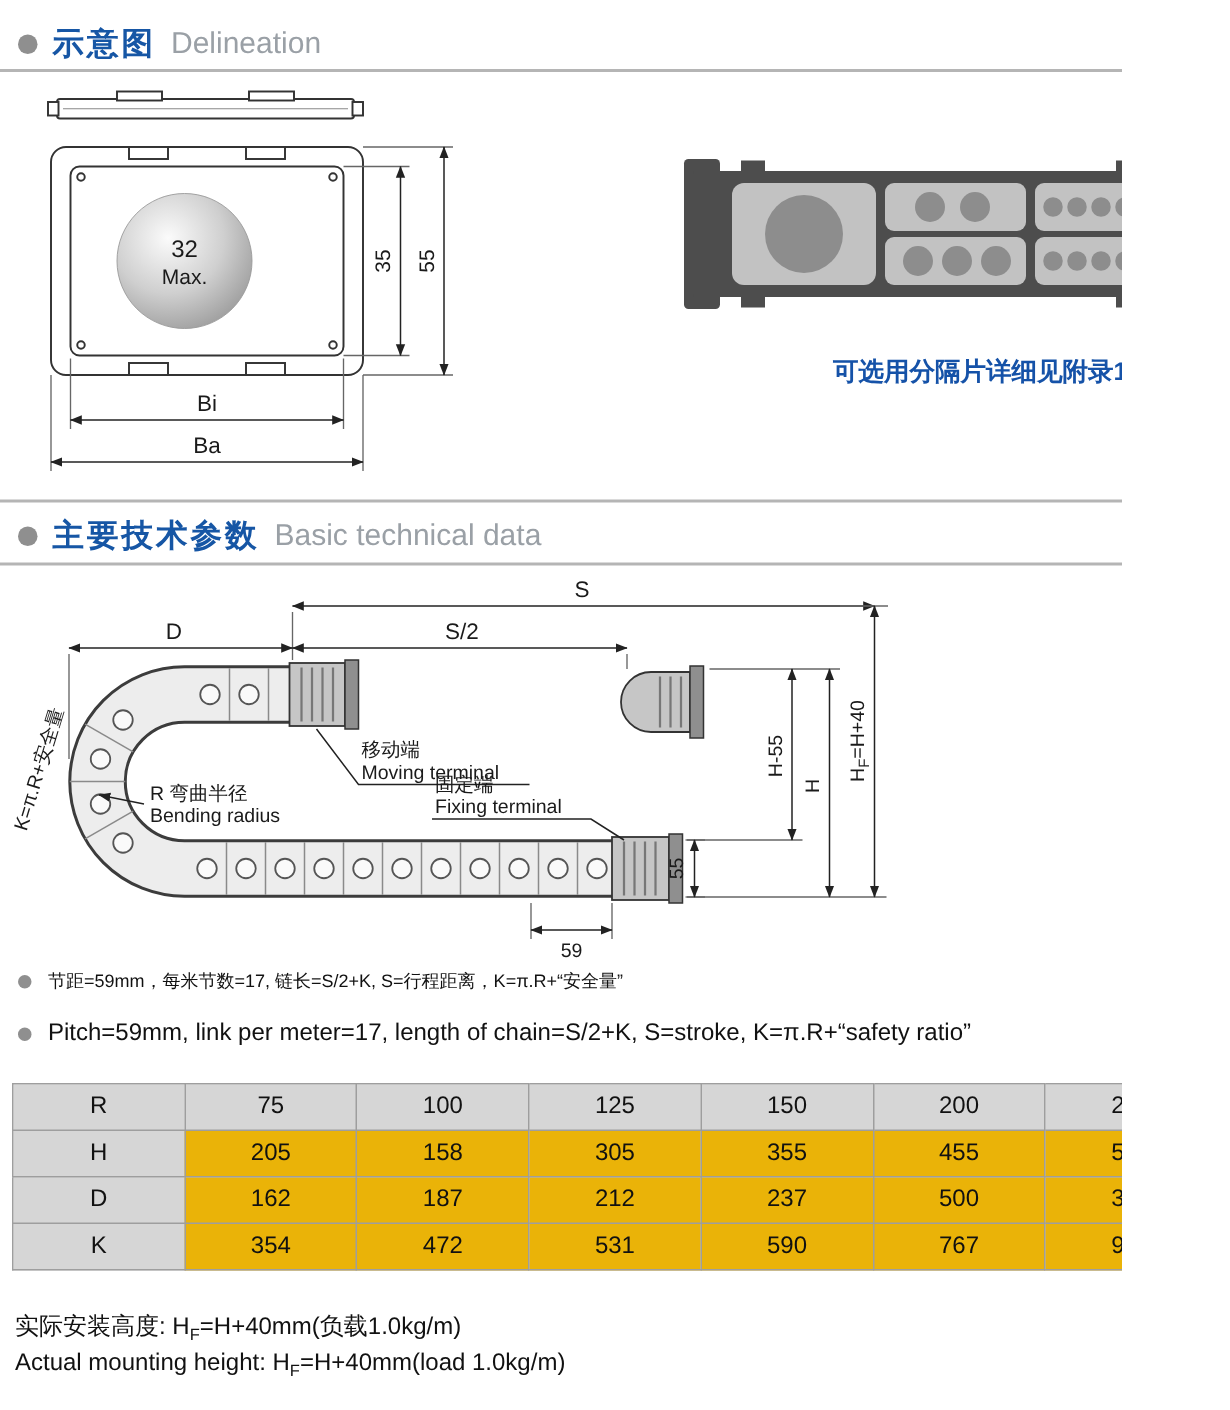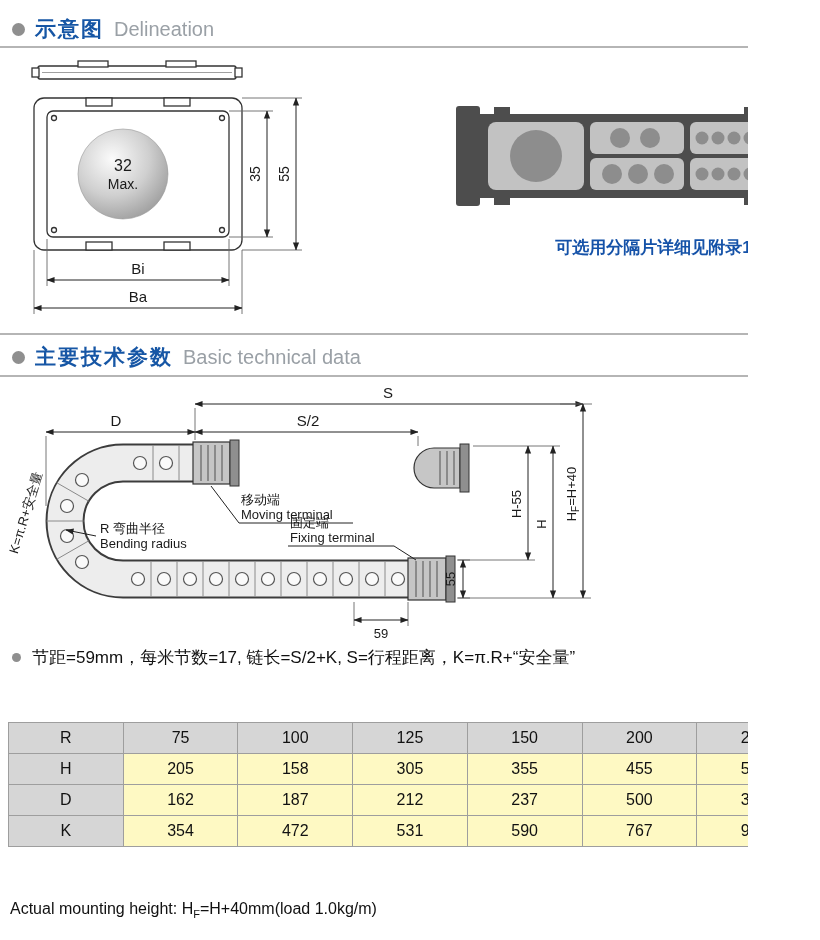--- a/index.html
+++ b/index.html
@@ -12,27 +12,27 @@
   .title-zh { font-size:21px; font-weight:bold; color:#1656a5; letter-spacing:2px; }
   .title-en { font-size:20px; color:#9aa0a6; }
 
   .divider { position:absolute; left:0; width:820px; height:2px; background:#b5b5b5; }
 
   .caption-blue { position:absolute; left:476px; width:355px; text-align:center;
                   color:#1552a8; font-weight:bold; font-size:17px; }
 
   .note-line { position:absolute; left:12px; display:flex; align-items:center; gap:11px; }
   .note-bullet { width:9px; height:9px; border-radius:50%; background:#8f8f8f; flex:0 0 auto; }
-  .note-zh { font-size:17px; color:#111; }
+  .note-zh { font-size:12px; color:#111; }
   .note-en { font-size:16px; color:#111; }
 
   table.spec { position:absolute; left:8px; top:722px; width:804px;
                border-collapse:collapse; table-layout:fixed; }
   table.spec td { border:1px solid #9e9e9e; text-align:center; height:31px;
-                  font-size:16px; background:#fef9c3; color:#111; }
+                  font-size:16px; background:#eab308; color:#111; }
   table.spec tr.head td, table.spec td.rowhead { background:#d6d6d6; }
 
   .footer-line { position:absolute; left:10px; font-size:16px; color:#111; }
   sub { font-size:11px; }
 
   svg { position:absolute; }
   svg text { fill:#1a1a1a; font-family:"Liberation Sans", sans-serif; }
   .dim   { stroke:#222; stroke-width:1; fill:none; }
   .ext   { stroke:#666; stroke-width:0.9; fill:none; }
   .draw  { stroke:#333; stroke-width:1.3; fill:#fff; }
@@ -310,20 +310,24 @@
       <line x1="346" y1="218" x2="346" y2="242" class="ext"></line>
       <line x1="400" y1="218" x2="400" y2="242" class="ext"></line>
       <line x1="346" y1="236" x2="400" y2="236" class="dim" marker-start="url(#arrB)" marker-end="url(#arrB)"></line>
       <text x="373" y="254" font-size="13" text-anchor="middle">59</text>
     </g>
   </svg>
 
   <div class="note-line" style="top:646px;">
     <span class="note-bullet"></span>
     <span class="note-zh">节距=59mm，每米节数=17, 链长=S/2+K, S=行程距离，K=π.R+“安全量”</span>
+  </div>
+  <div class="note-line" style="top:680px;">
+    <span class="note-bullet"></span>
+    <span class="note-en">Pitch=59mm, link per meter=17, length of chain=S/2+K, S=stroke, K=π.R+“safety ratio”</span>
   </div>
 
   <table class="spec">
     <tbody>
         <tr class="head">
       <td>R</td>
       <td>75</td>
       <td>100</td>
       <td>125</td>
       <td>150</td>
@@ -353,17 +357,20 @@
       <td>354</td>
       <td>472</td>
       <td>531</td>
       <td>590</td>
       <td>767</td>
       <td>944</td>
     </tr>
   </tbody>
     </table>
 
+  <div class="footer-line" style="top:874px;">
+    <span>实际安装高度: H</span><sub>F</sub><span>=H+40mm(负载1.0kg/m)</span>
+  </div>
   <div class="footer-line" style="top:900px;">
     <span>Actual mounting height: H</span><sub>F</sub><span>=H+40mm(load 1.0kg/m)</span>
   </div>
 
 </div>
 
 </body></html>

